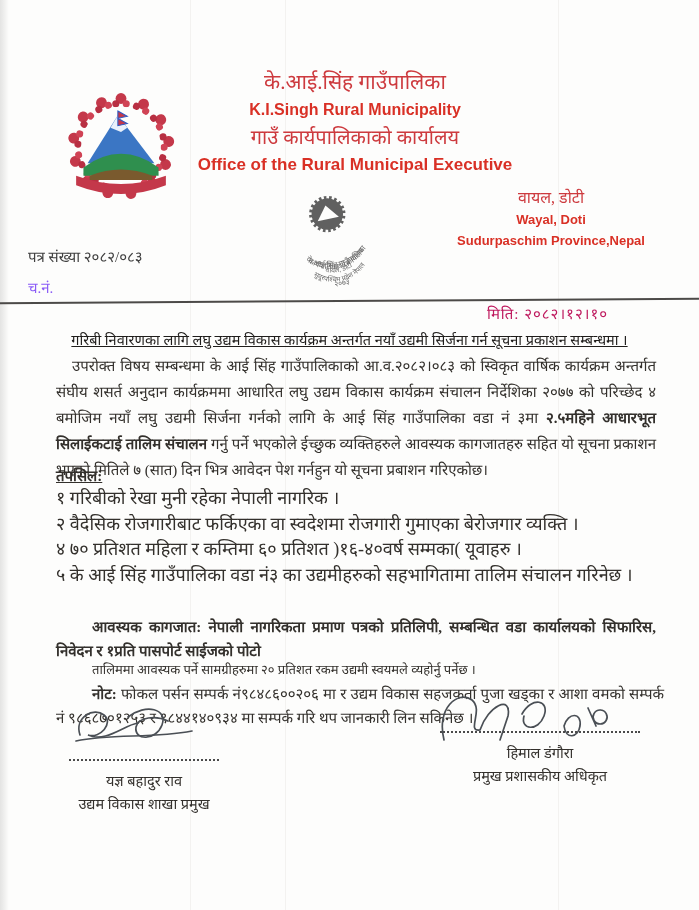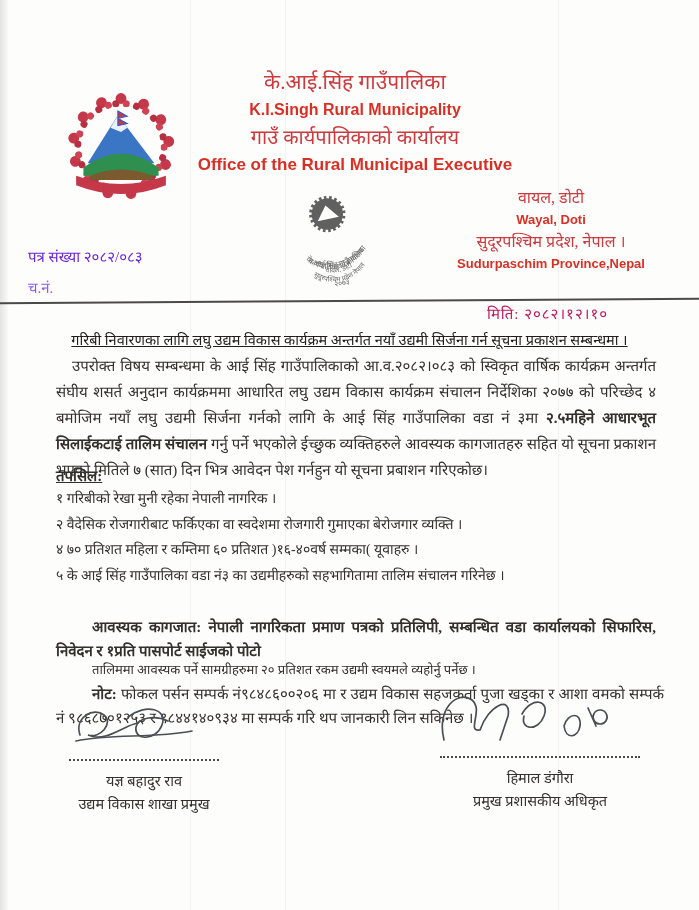--- a/index.html
+++ b/index.html
@@ -16,41 +16,41 @@
   .emblem{position:absolute;left:58px;top:86px;width:126px;height:120px;}
   .head{position:absolute;left:150px;top:72px;width:410px;text-align:center;line-height:1;}
   .head .np1{font-size:21px;color:#cd3a3e;margin-bottom:9px;}
   .head .en1{font-family:"Liberation Sans","DejaVu Sans",sans-serif;font-weight:bold;font-size:16px;color:#d93025;margin-bottom:9px;}
   .head .np2{font-size:20px;color:#cd3a3e;margin-bottom:9px;}
   .head .en2{font-family:"Liberation Sans","DejaVu Sans",sans-serif;font-weight:bold;font-size:17px;color:#d93025;}
   .stamp{position:absolute;left:272px;top:182px;width:122px;height:118px;opacity:.8;}
   .addr{position:absolute;right:28px;top:190px;width:240px;text-align:center;line-height:1;}
   .addr .np{font-size:16px;color:#cd3a3e;margin-bottom:7px;}
   .addr .en{font-family:"Liberation Sans","DejaVu Sans",sans-serif;font-weight:bold;font-size:13px;color:#d93025;margin-bottom:8px;}
-  .refno{position:absolute;left:28px;top:246px;font-size:15px;color:#6d28d9;}
+  .refno{position:absolute;left:28px;top:246px;font-size:15px;color:#404040;}
   .chno{position:absolute;left:28px;top:277px;font-size:15px;color:#8b5cf6;}
   .rule{position:absolute;left:0;top:300px;width:699px;height:2px;background:#4c4a48;transform:rotate(-.35deg);}
   .date{position:absolute;left:487px;top:303px;font-size:15px;color:#be185d;letter-spacing:1px;}
   
   .subject{position:absolute;left:0;top:329px;width:699px;text-align:center;
     font-weight:normal;font-size:14.5px;color:#1f1d1b;white-space:nowrap;}
   .subject span{text-decoration:underline;}
   .para1{position:absolute;left:56px;top:353px;width:600px;font-size:15px;line-height:26px;
     text-align:justify;text-indent:16px;}
   .b{font-weight:bold;}
   .tapasil-h{position:absolute;left:56px;top:465px;font-size:15px;font-weight:bold;text-decoration:underline;}
-  .tapasil{position:absolute;left:56px;top:486px;width:600px;font-size:14px;line-height:25.5px;}
+  .tapasil{position:absolute;left:56px;top:486px;width:600px;font-size:18px;line-height:25.5px;}
   .docs{position:absolute;left:56px;top:615px;width:600px;font-size:15px;line-height:24px;
     font-weight:bold;text-indent:36px;text-align:justify;}
   .materials{position:absolute;left:92px;top:660px;width:580px;font-size:13px;}
   .note{position:absolute;left:56px;top:682px;width:608px;font-size:15px;line-height:24px;text-indent:36px;text-align:justify;}
   
   .sig-block{position:absolute;text-align:center;font-size:14.5px;line-height:23px;}
   .sig-left{left:44px;top:745px;width:200px;}
-  .sig-right{left:425px;top:742px;width:230px;}
+  .sig-right{left:425px;top:717px;width:230px;}
   .dots{display:inline-block;border-bottom:2px dotted #4a4a4a;height:1px;}
   .sig-left .dots{width:150px;}
   .sig-right .dots{width:200px;}
   .sig-scribble{position:absolute;}
   .scr-left{left:72px;top:705px;}
   .scr-right{left:430px;top:690px;}
   .sig-name{margin-top:2px;}
 </style>
 </head>
 <body>
@@ -123,21 +123,20 @@
       <text font-size="7" text-anchor="middle" font-family="Liberation Serif,serif">
         <textPath href="#sa4" startOffset="50%">सुदूरपश्चिम प्रदेश नेपाल</textPath>
       </text>
       <text x="60" y="106" font-size="7.5" text-anchor="middle" font-family="Liberation Serif,serif">२०७३</text>
     </g>
   </svg>
 
   <div class="addr">
     <div class="np">वायल, डोटी</div>
     <div class="en">Wayal, Doti</div>
-    <div class="np">सुदूरपश्चिम प्रदेश, नेपाल ।</div>
     <div class="en">Sudurpaschim Province,Nepal</div>
   </div>
 
   <div class="refno">पत्र संख्या २०८२/०८३</div>
   <div class="chno">च.नं.</div>
   <div class="rule"></div>
   <div class="date">मिति: २०८२।१२।१०</div>
 
   <div class="subject">
     <span>गरिबी निवारणका लागि लघु उद्यम विकास कार्यक्रम अन्तर्गत नयाँ उद्यमी सिर्जना गर्न सूचना प्रकाशन  सम्बन्धमा ।</span>

